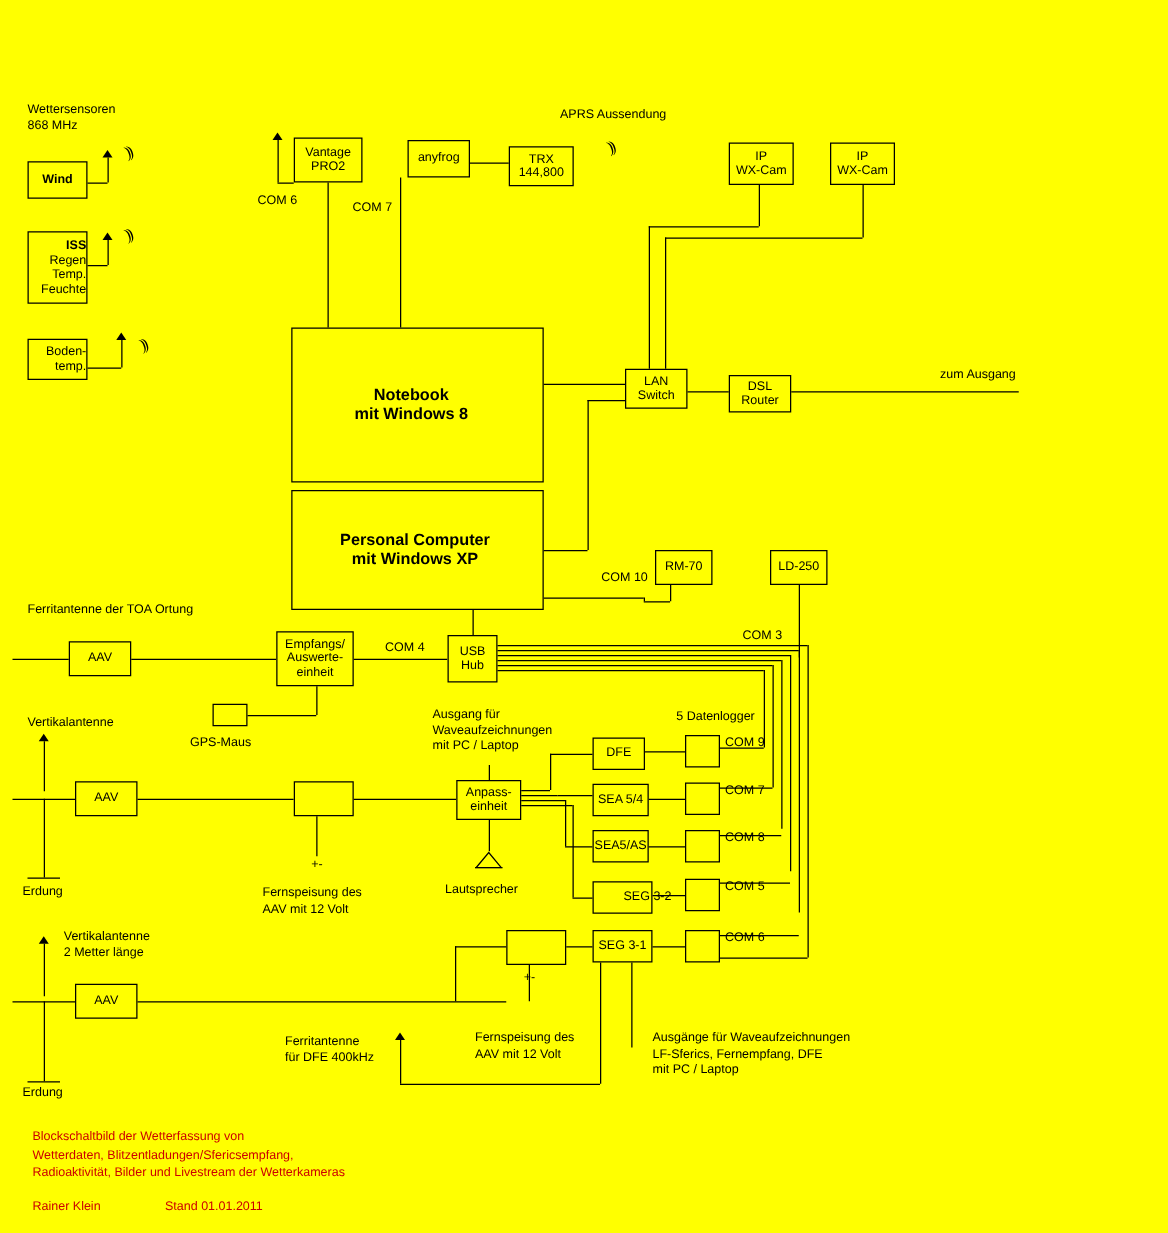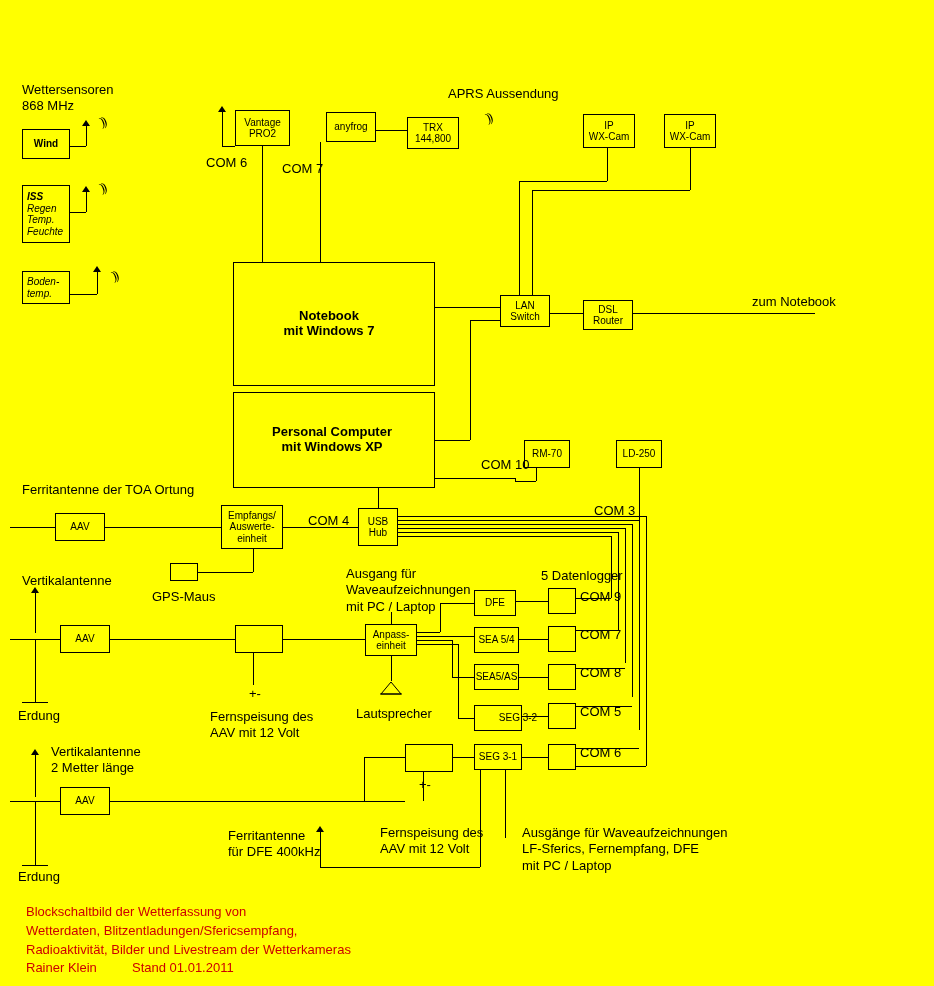--- a/index.html
+++ b/index.html
@@ -23,29 +23,28 @@
     font-size: 10px;
     color: #000;
     display: flex;
     flex-direction: column;
     align-items: center;
     justify-content: center;
     text-align: center;
     line-height: 1.15;
   }
   .box.left {
-    align-items: flex-start;
+    align-items: flex-end;
     text-align: left;
     padding-left: 4px;
-    font-style: italic;
   }
   .box .ln { display: block; white-space: nowrap; }
   .label {
     position: absolute;
-    font-size: 13px;
+    font-size: 10px;
     color: #000;
     white-space: nowrap;
     line-height: 1.25;
   }
   .label.red { color: #cc0000; }
   .big {
     font-size: 13px;
     font-weight: bold;
   }
   .med {
@@ -144,42 +143,42 @@
   <div class="box" style="left:664px; top:114px; width:52px; height:34px;">
     <span class="ln">IP</span>
     <span class="ln">WX-Cam</span>
   </div>
 
   <div class="label" style="left:282px; top:161px;"><span>COM 7</span></div>
 
   <div class="box" style="left:233px; top:262px; width:202px; height:124px;">
     <div class="big" style="margin-left:-10px;">
       <div>Notebook</div>
-      <div>mit Windows 7</div>
+      <div>mit Windows 8</div>
     </div>
   </div>
 
   <div class="line vline" style="left:262px; top:146px; height:116px;"></div>
   <div class="line vline" style="left:320px; top:142px; height:120px;"></div>
 
   <div class="box" style="left:500px; top:295px; width:50px; height:32px;">
     <span class="ln">LAN</span>
     <span class="ln">Switch</span>
   </div>
   <div class="box" style="left:583px; top:300px; width:50px; height:30px;">
     <span class="ln">DSL</span>
     <span class="ln">Router</span>
   </div>
 
   <div class="line hline" style="left:435px; top:307px; width:65px;"></div>
 
   <div class="line hline" style="left:550px; top:313px; width:33px;"></div>
 
   <div class="line hline" style="left:633px; top:313px; width:182px;"></div>
-  <div class="label" style="left:752px; top:294px;"><span>zum Notebook</span></div>
+  <div class="label" style="left:752px; top:294px;"><span>zum Ausgang</span></div>
 
   <div class="line vline" style="left:607px; top:148px; height:33px;"></div>
   <div class="line hline" style="left:519px; top:181px; width:88px;"></div>
   <div class="line vline" style="left:519px; top:181px; height:114px;"></div>
 
   <div class="line vline" style="left:690px; top:148px; height:42px;"></div>
   <div class="line hline" style="left:532px; top:190px; width:158px;"></div>
   <div class="line vline" style="left:532px; top:190px; height:105px;"></div>
 
   <div class="box" style="left:233px; top:392px; width:202px; height:96px;">

